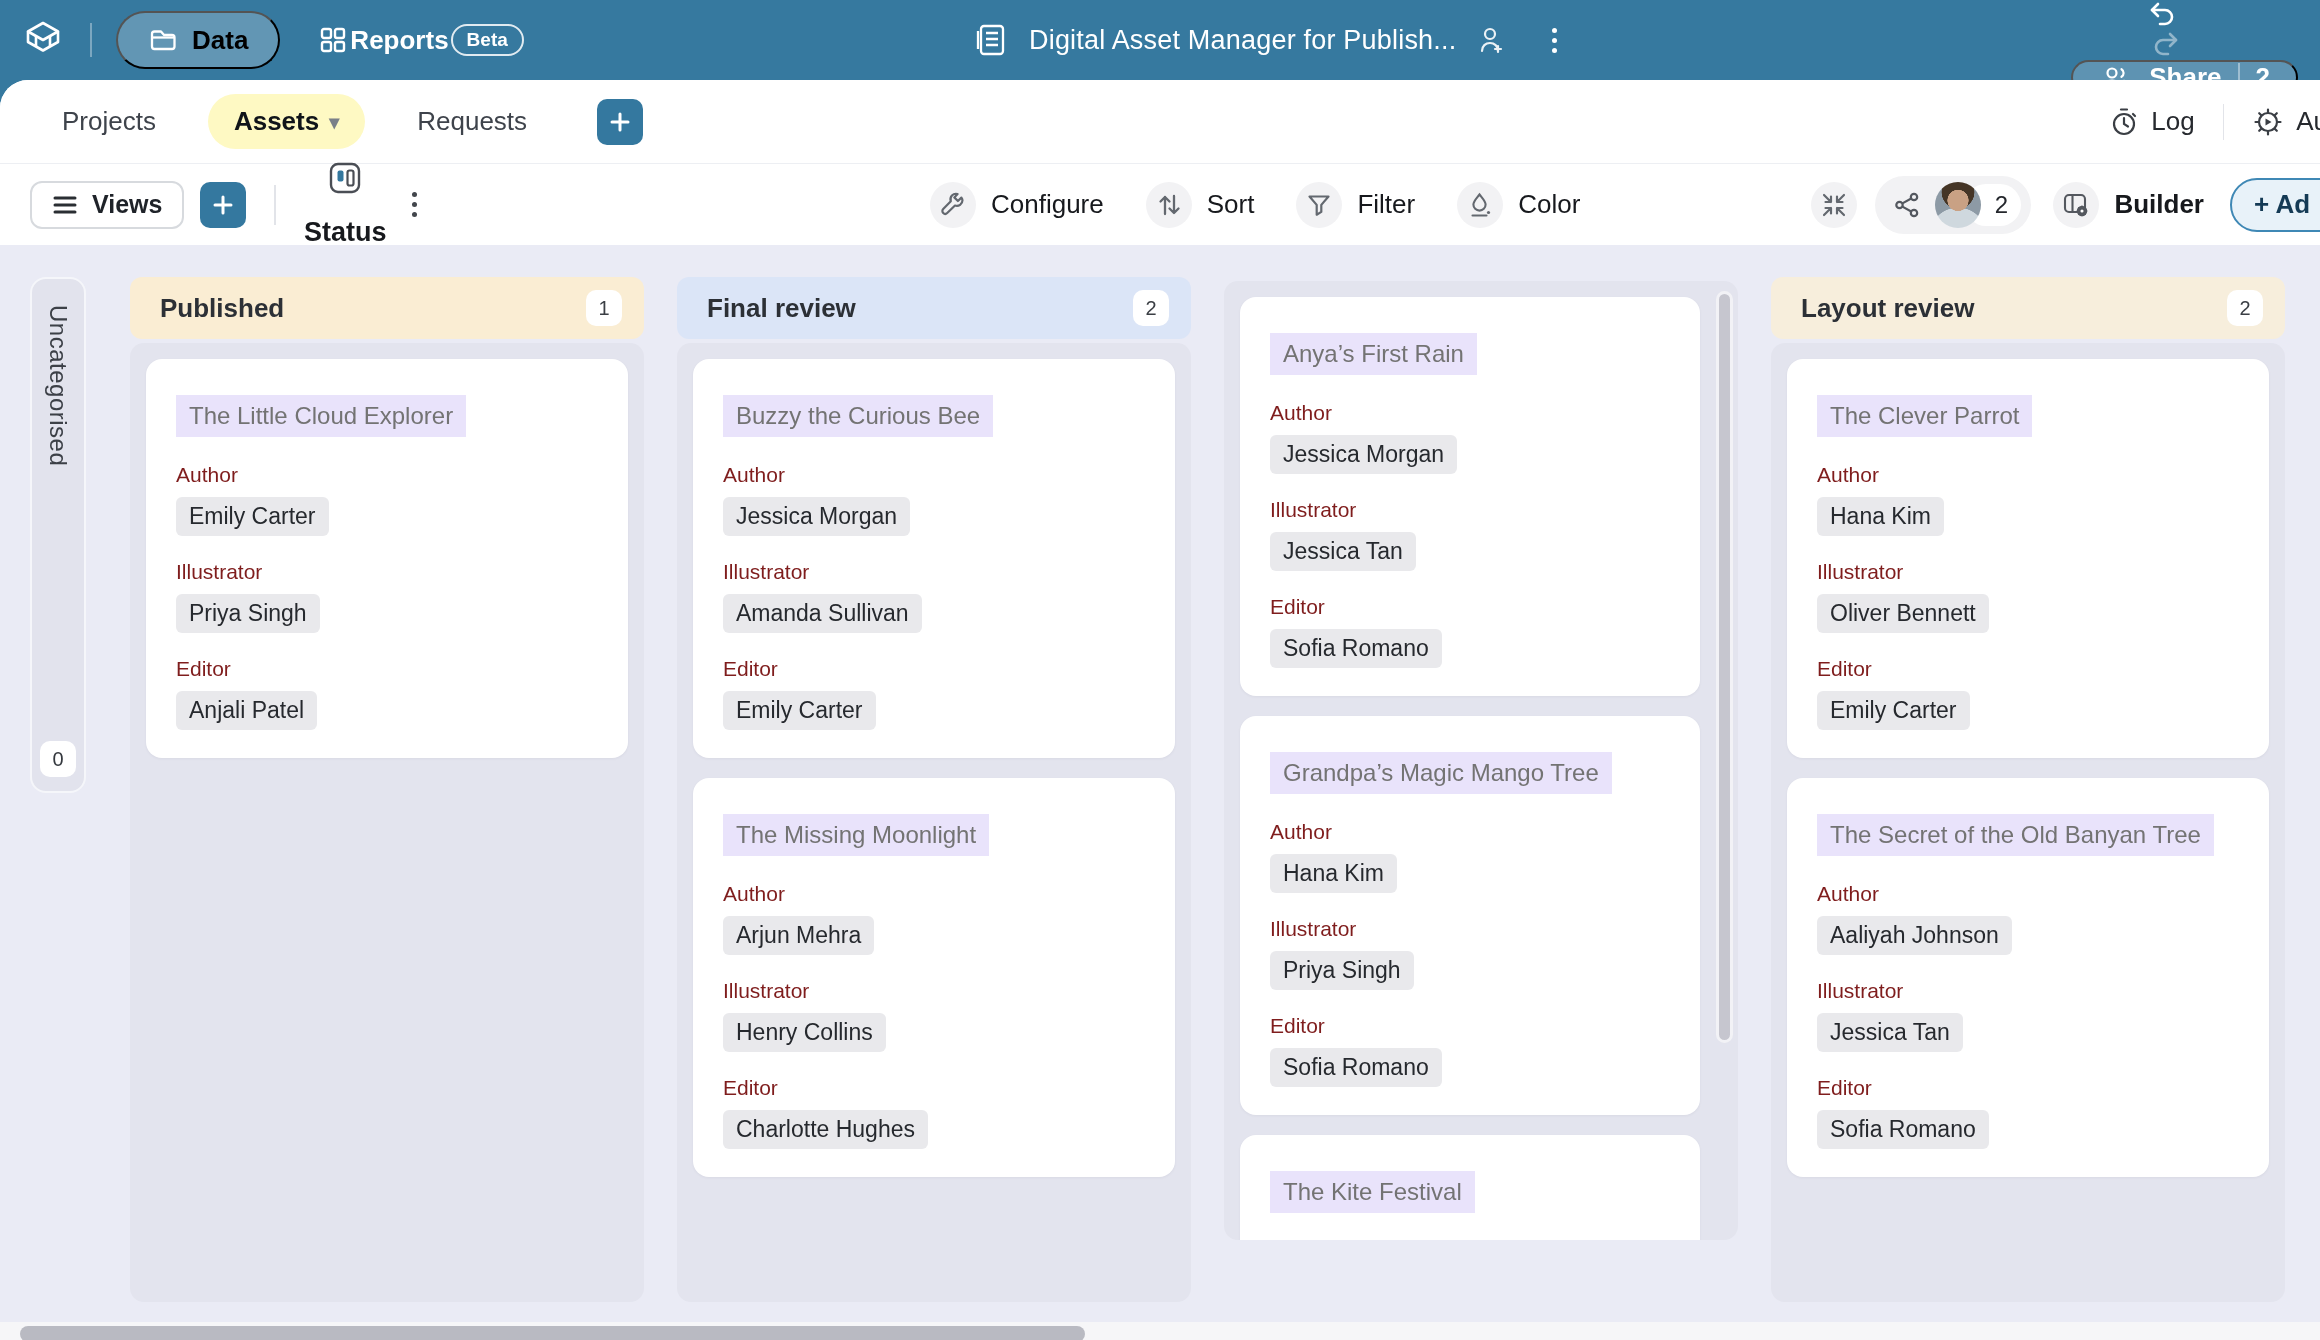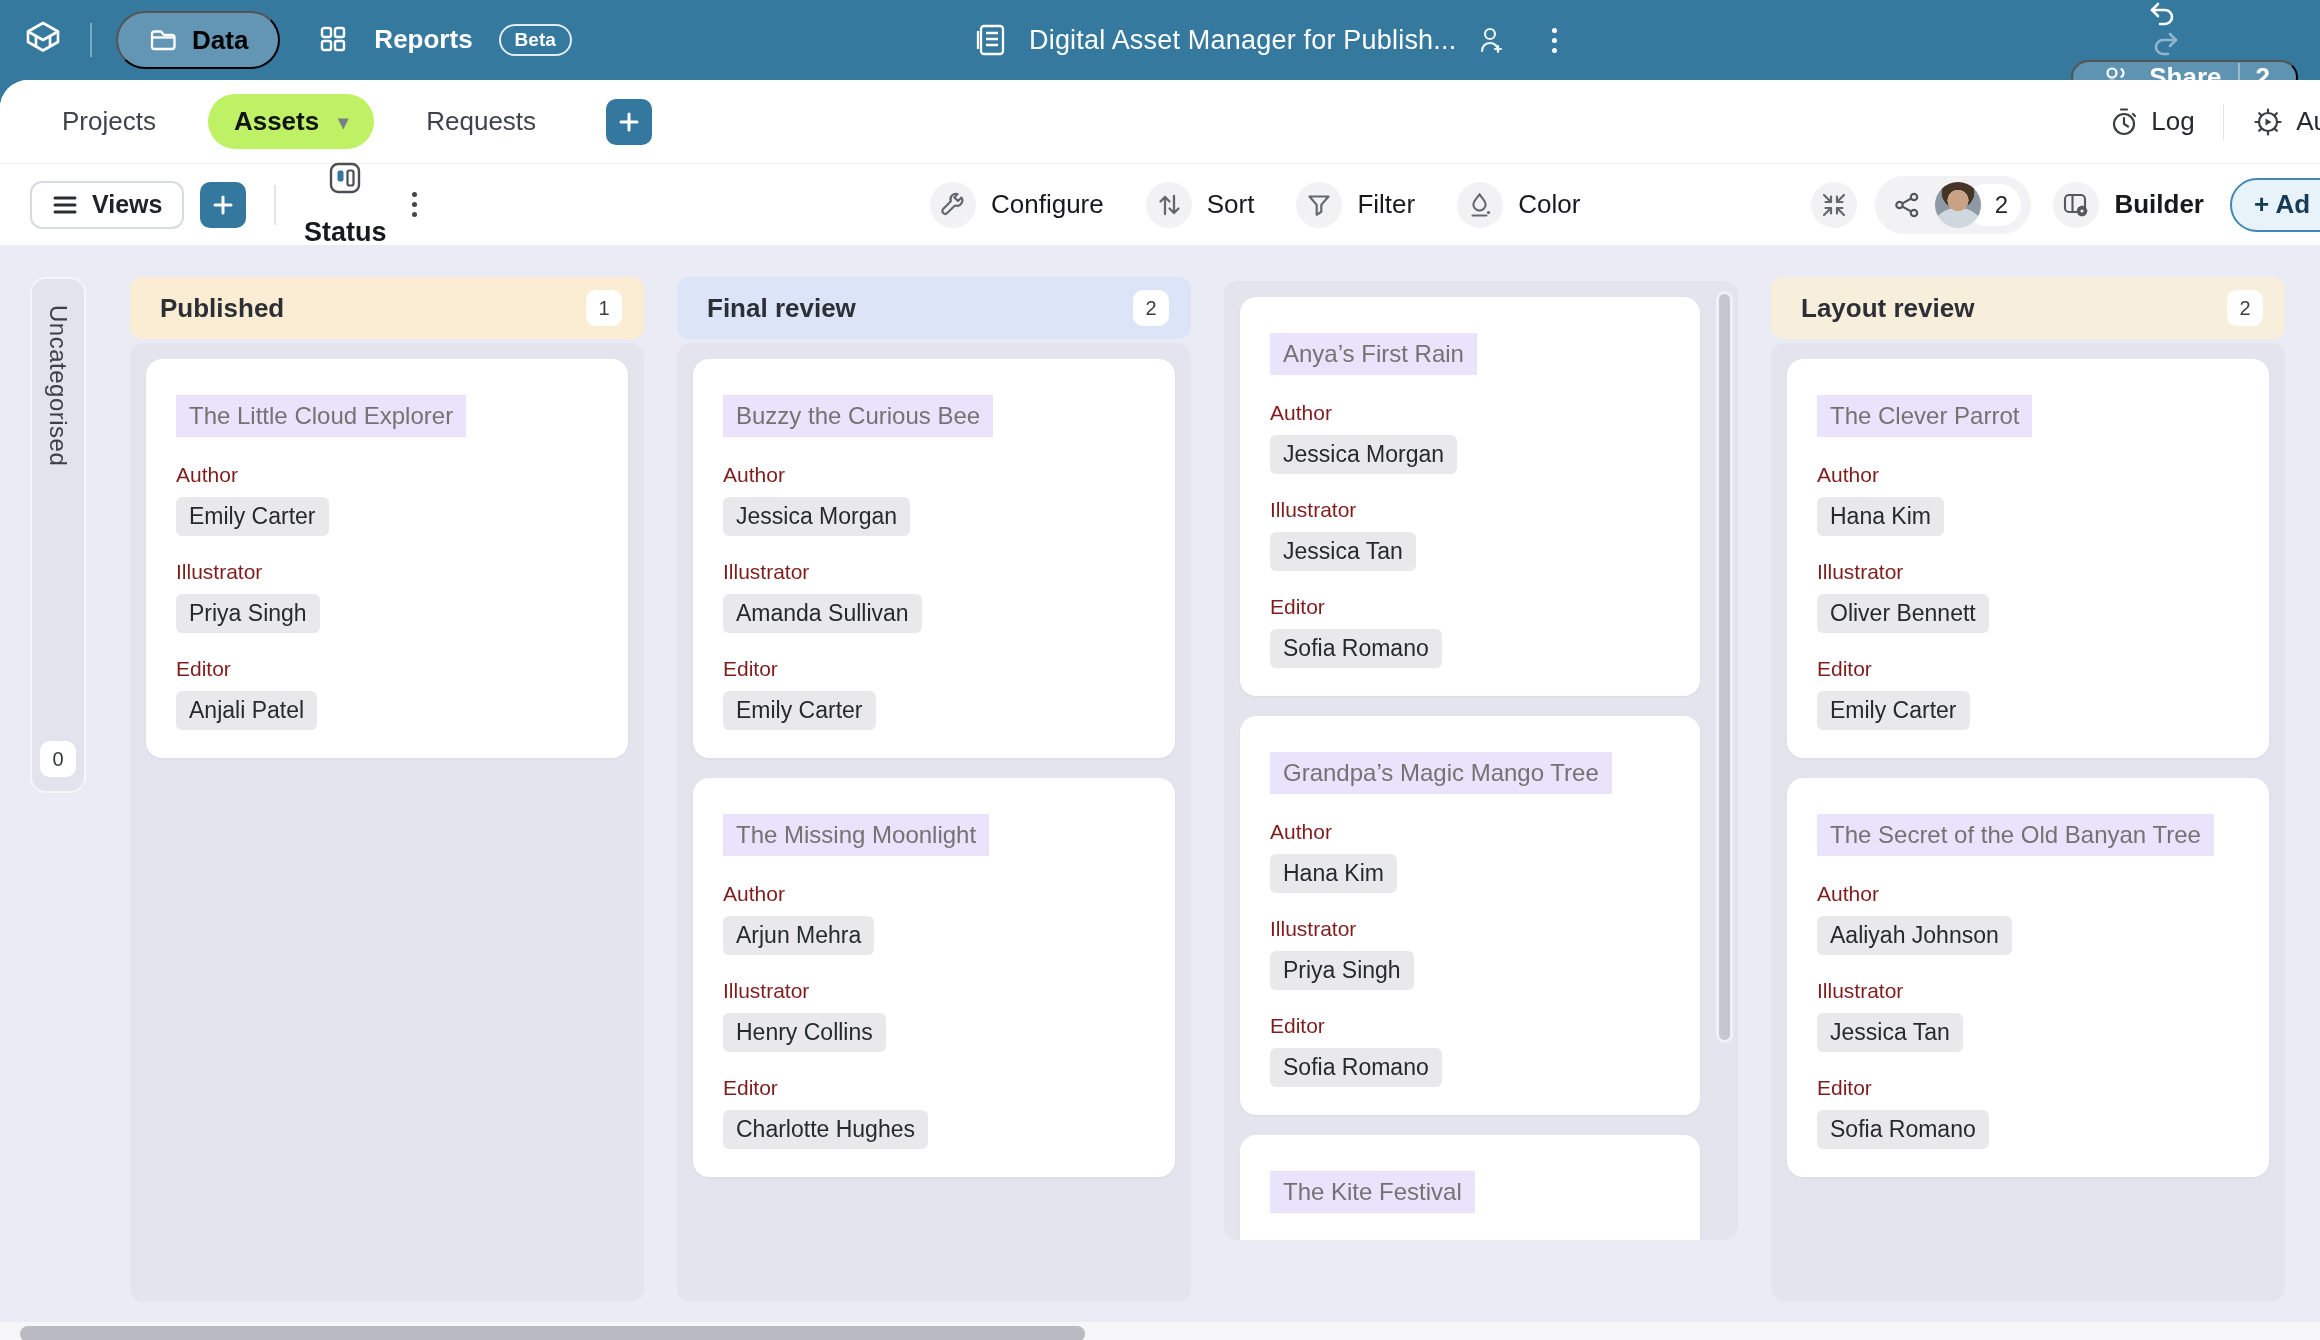--- a/index.html
+++ b/index.html
@@ -6,39 +6,39 @@
   html,body { width:2320px; height:1340px; }
   body { font-family:"Liberation Sans", sans-serif; overflow:hidden; background:#36799f; }
   .viewport { position:relative; width:2320px; height:1340px; background:#36799f; overflow:hidden; }
 
   
   .topbar { height:80px; display:flex; align-items:center; color:#fff; position:relative; padding-left:20px; }
   .tb-left { display:flex; align-items:center; }
   .logo { width:46px; height:46px; display:flex; align-items:center; justify-content:center; cursor:pointer; }
   .tb-divider { width:2px; height:34px; background:rgba(255,255,255,.35); margin:0 24px; }
   .data-btn { display:flex; align-items:center; gap:14px; background:rgba(255,255,255,.22); border-radius:999px; height:58px; padding:0 30px; font-size:26px; font-weight:700; cursor:pointer; }
-  .reports-btn { display:flex; align-items:flex-start; gap:26px; margin-left:38px; font-size:26px; font-weight:700; cursor:pointer; }
+  .reports-btn { display:flex; align-items:center; gap:2px; margin-left:38px; font-size:26px; font-weight:700; cursor:pointer; }
   .beta-badge { border:2px solid rgba(255,255,255,.85); border-radius:999px; font-size:19px; font-weight:600; padding:3px 14px; }
   .tb-center { position:absolute; left:975px; top:0; height:80px; display:flex; align-items:center; gap:20px; }
   .tb-title { font-size:27px; font-weight:500; letter-spacing:.2px; cursor:text; }
   .tb-right { position:absolute; right:0; top:0; height:80px; display:flex; align-items:center; padding-right:22px;flex-direction:column; }
   .icon-btn { background:none; border:none; cursor:pointer; display:flex; align-items:center; justify-content:center; }
   .undo-btn { margin-right:44px; }
   .redo-btn { opacity:.45; margin-right:40px; }
   .tb-right .tb-divider { margin:0 30px 0 0; background:rgba(255,255,255,.3); }
   .share-pill { display:flex; align-items:center; gap:16px; background:rgba(255,255,255,.2); border-radius:999px; height:56px; padding:0 26px; font-size:26px; font-weight:600; color:#fff; cursor:pointer; }
   .share-pill .sep { width:2px; height:30px; background:rgba(255,255,255,.4); }
 
   
   .sheet { position:relative; height:1260px; background:#fff; border-radius:28px 0 0 0; overflow:hidden; }
 
   
   .tabbar { height:84px; display:flex; align-items:center; padding:0 0 0 48px; background:#fff; border-bottom:1.5px solid #edeff3; position:relative; }
   .tab { font-size:26px; color:#3e434b; margin-right:38px; cursor:pointer; padding:12px 14px; }
-  .tab.active { background:#bef264; border-radius:999px; padding:12px 26px; color:#101419; font-weight:700; display:flex; align-items:center; gap:19px; }
+  .tab.active { background:#fef9c3; border-radius:999px; padding:12px 26px; color:#101419; font-weight:700; display:flex; align-items:center; gap:10px; }
   .tab-caret { color:#7a8088; font-size:20px; line-height:1; }
   .tab-add { width:46px; height:46px; margin-left:18px; background:#34789f; border:none; border-radius:10px; cursor:pointer; display:flex; align-items:center; justify-content:center; }
   .tab-right { margin-left:auto; display:flex; align-items:center; margin-right:-8px; }
   .tab-right .txt { font-size:26px; color:#26292e; }
   .tab-right .grp { display:flex; align-items:center; gap:12px; cursor:pointer; }
   .tab-right .vdiv { width:1.5px; height:36px; background:#e2e4e9; margin:0 28px; }
 
   
   .toolbar { height:81px; display:flex; align-items:center; padding:0 0 0 30px; background:#fff; position:relative; }
   .views-btn { display:flex; align-items:center; gap:14px; height:48px; border:2px solid #d7dade; border-radius:12px; background:#fff; padding:0 20px; font-size:25px; font-weight:700; color:#1f2329; cursor:pointer; }

